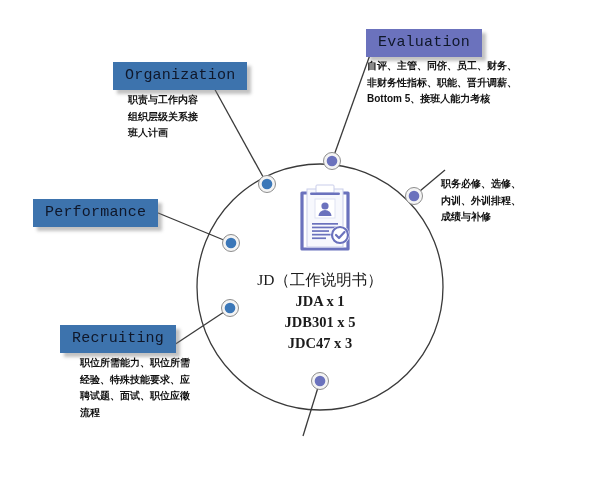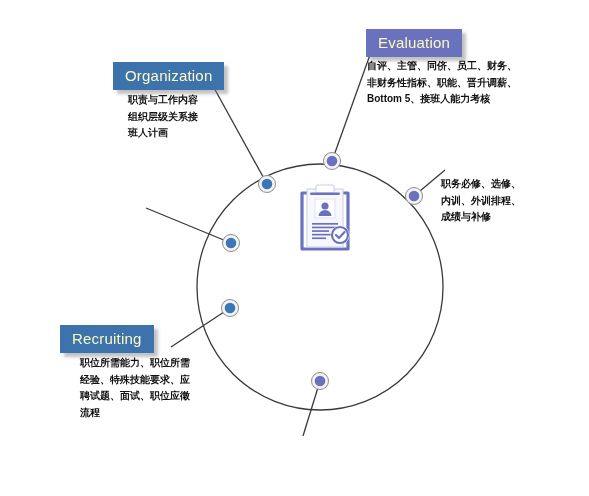--- a/index.html
+++ b/index.html
@@ -9,27 +9,28 @@
     font-family:"Liberation Sans","DejaVu Sans",sans-serif;
     overflow:hidden;position:relative;
   }
   #stage{position:absolute;left:0;top:0;width:589px;height:496px;}
 
   svg.net{position:absolute;left:0;top:0;width:589px;height:496px;}
 
   
   .chip{
     position:absolute;
-    color:#fef9c3;
+    color:#0f172a;
     font-size:15px;
     line-height:23px;
     padding:2px 12px 3px 12px;
     white-space:nowrap;
     box-shadow:4px 4px 3px rgba(120,120,120,.45);
     letter-spacing:.2px;
+    font-family:Liberation Mono, monospace;
   }
   .chip.steel{background:#3d73ad;}
   .chip.violet{background:#6b72bd;}
 
   
   .desc{
     position:absolute;
     color:#111111;
     font-size:10px;
     font-weight:bold;
@@ -121,35 +122,42 @@
         <rect x="16" y="50.8" width="22" height="1.7"></rect>
         <rect x="16" y="54.4" width="14" height="1.7"></rect>
       </g>
 
       <circle cx="44" cy="52" r="9.5" fill="#ffffff"></circle>
       <circle cx="44" cy="52" r="8" fill="none" stroke="#6b72bd" stroke-width="2.2"></circle>
       <path d="M40 52 l3 3 l5.5 -6" fill="none" stroke="#6b72bd" stroke-width="2.2" stroke-linecap="round" stroke-linejoin="round"></path>
     </svg>
   </div>
 
+  <div class="center-text" style="left:225px;top:268px;width:190px;">
+    <div class="l1">JD（工作说明书）</div>
+    <div class="l2">JDA x 1</div>
+    <div class="l3">JDB301 x 5</div>
+    <div class="l4">JDC47 x 3</div>
+  </div>
 
   <div class="chip steel" style="left:113px;top:62px;">Organization</div>
   <div class="desc" style="left:128px;top:92px;width:150px;">职责与工作内容
 组织层级关系接
 班人计画</div>
 
   <div class="chip violet" style="left:366px;top:29px;">Evaluation</div>
   <div class="desc" style="left:367px;top:58px;width:220px;">自评、主管、同侪、员工、财务、
 非财务性指标、职能、晋升调薪、
 Bottom 5、接班人能力考核</div>
 
   <div class="desc" style="left:441px;top:176px;width:150px;">职务必修、选修、
 内训、外训排程、
 成绩与补修</div>
 
+  <div class="chip steel" style="left:33px;top:199px;">Performance</div>
 
   <div class="chip steel" style="left:60px;top:325px;">Recruiting</div>
   <div class="desc" style="left:80px;top:355px;width:160px;">职位所需能力、职位所需
 经验、特殊技能要求、应
 聘试题、面试、职位应徵
 流程</div>
 
 
 </div>
 

